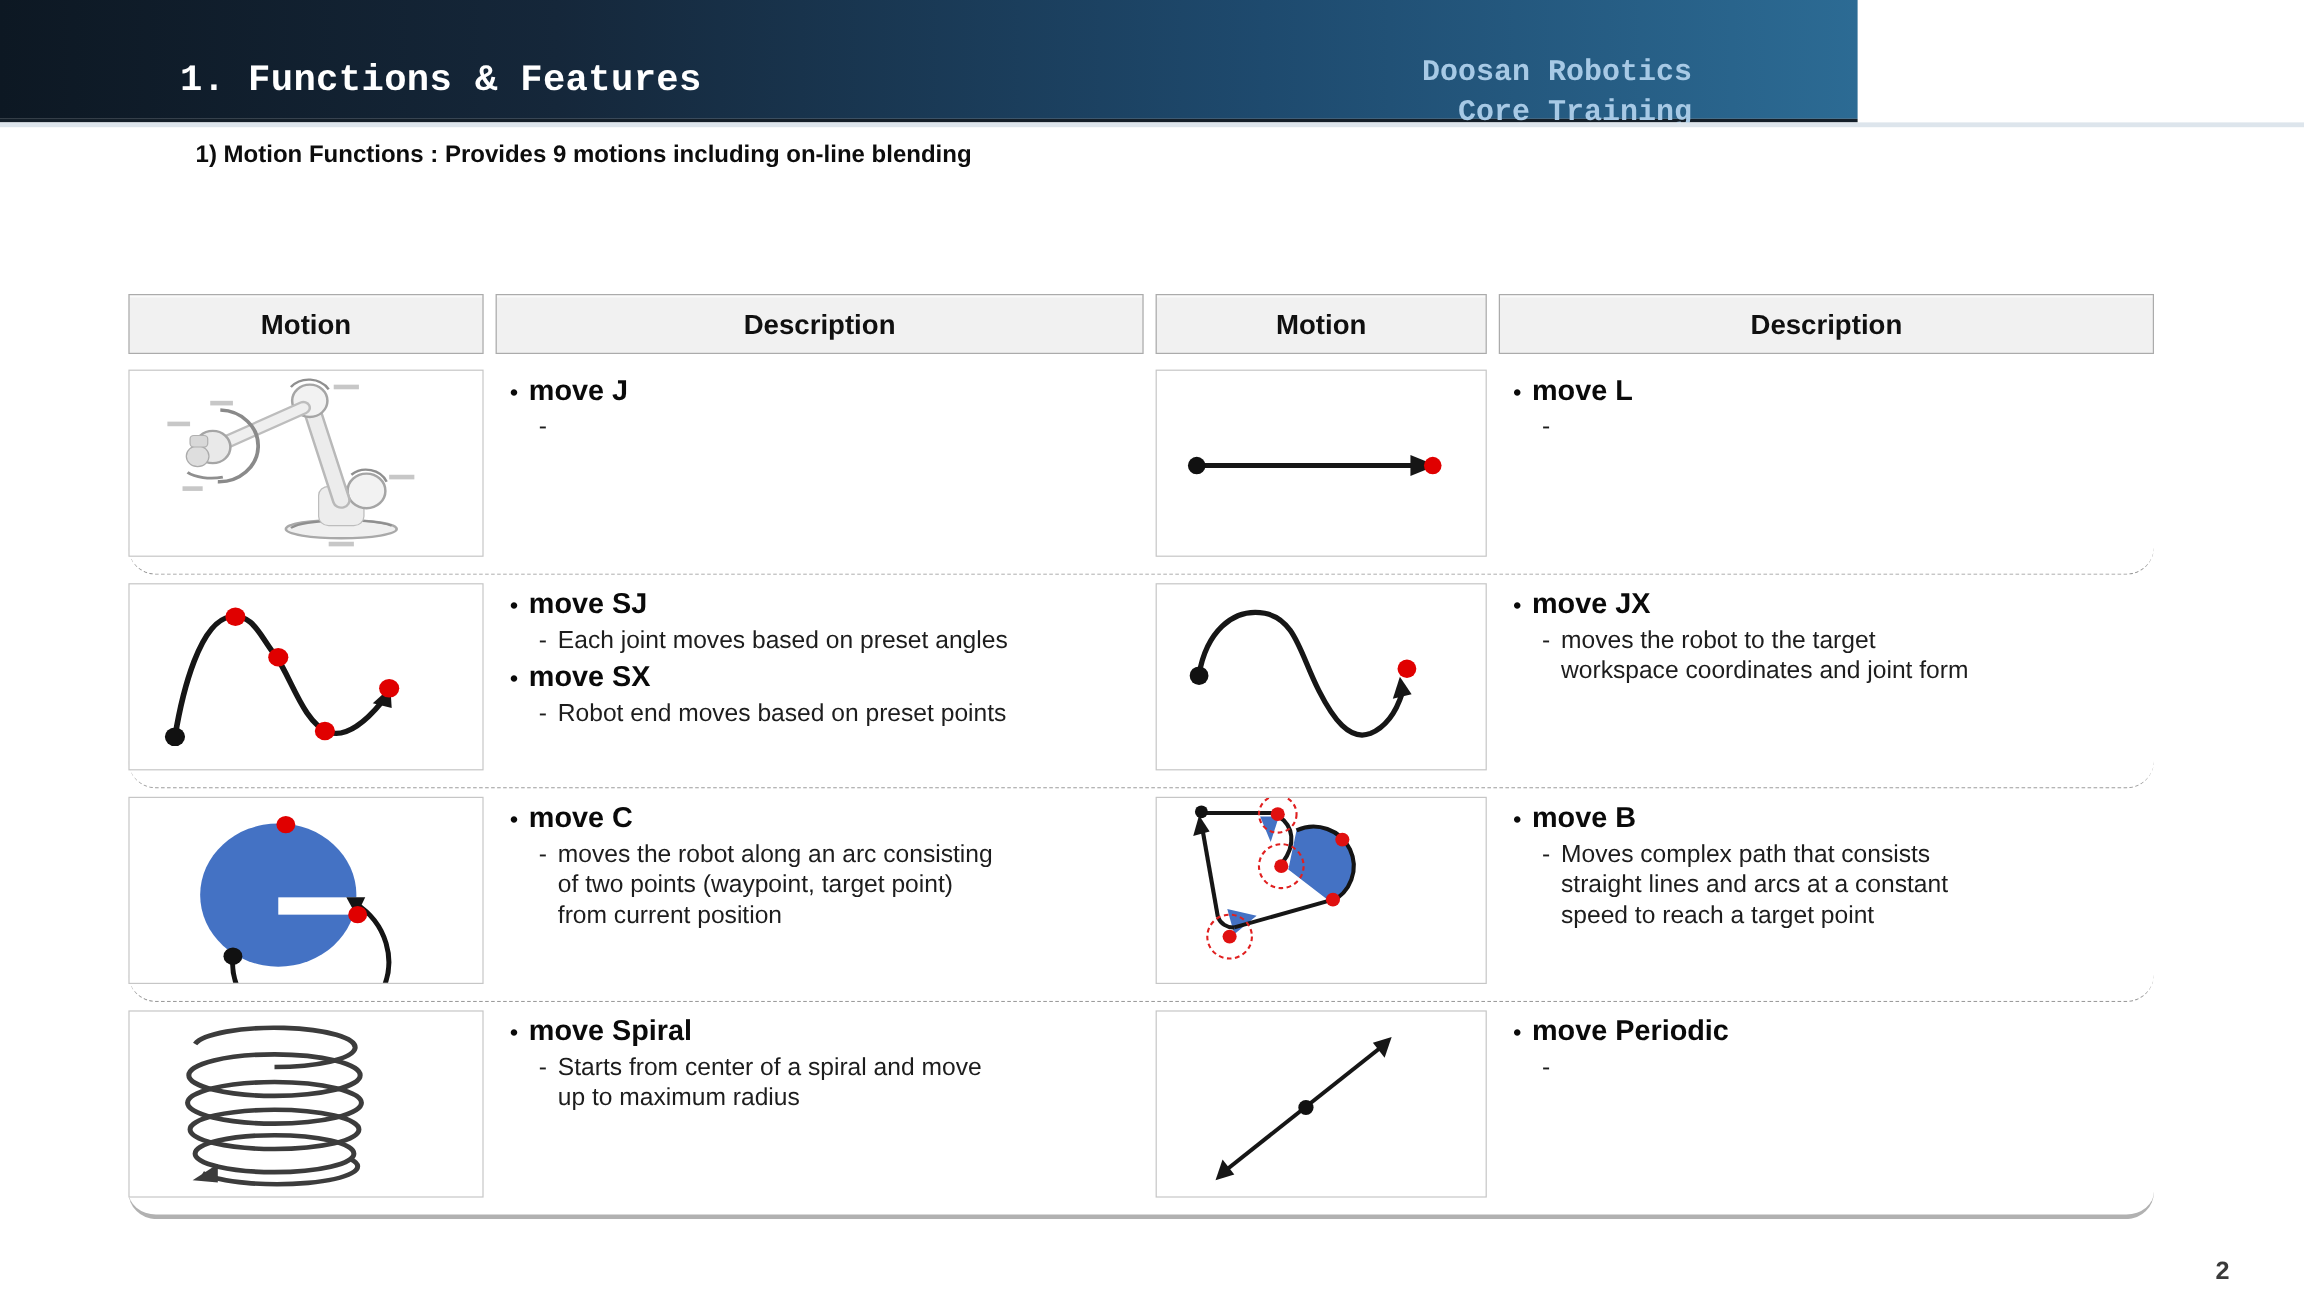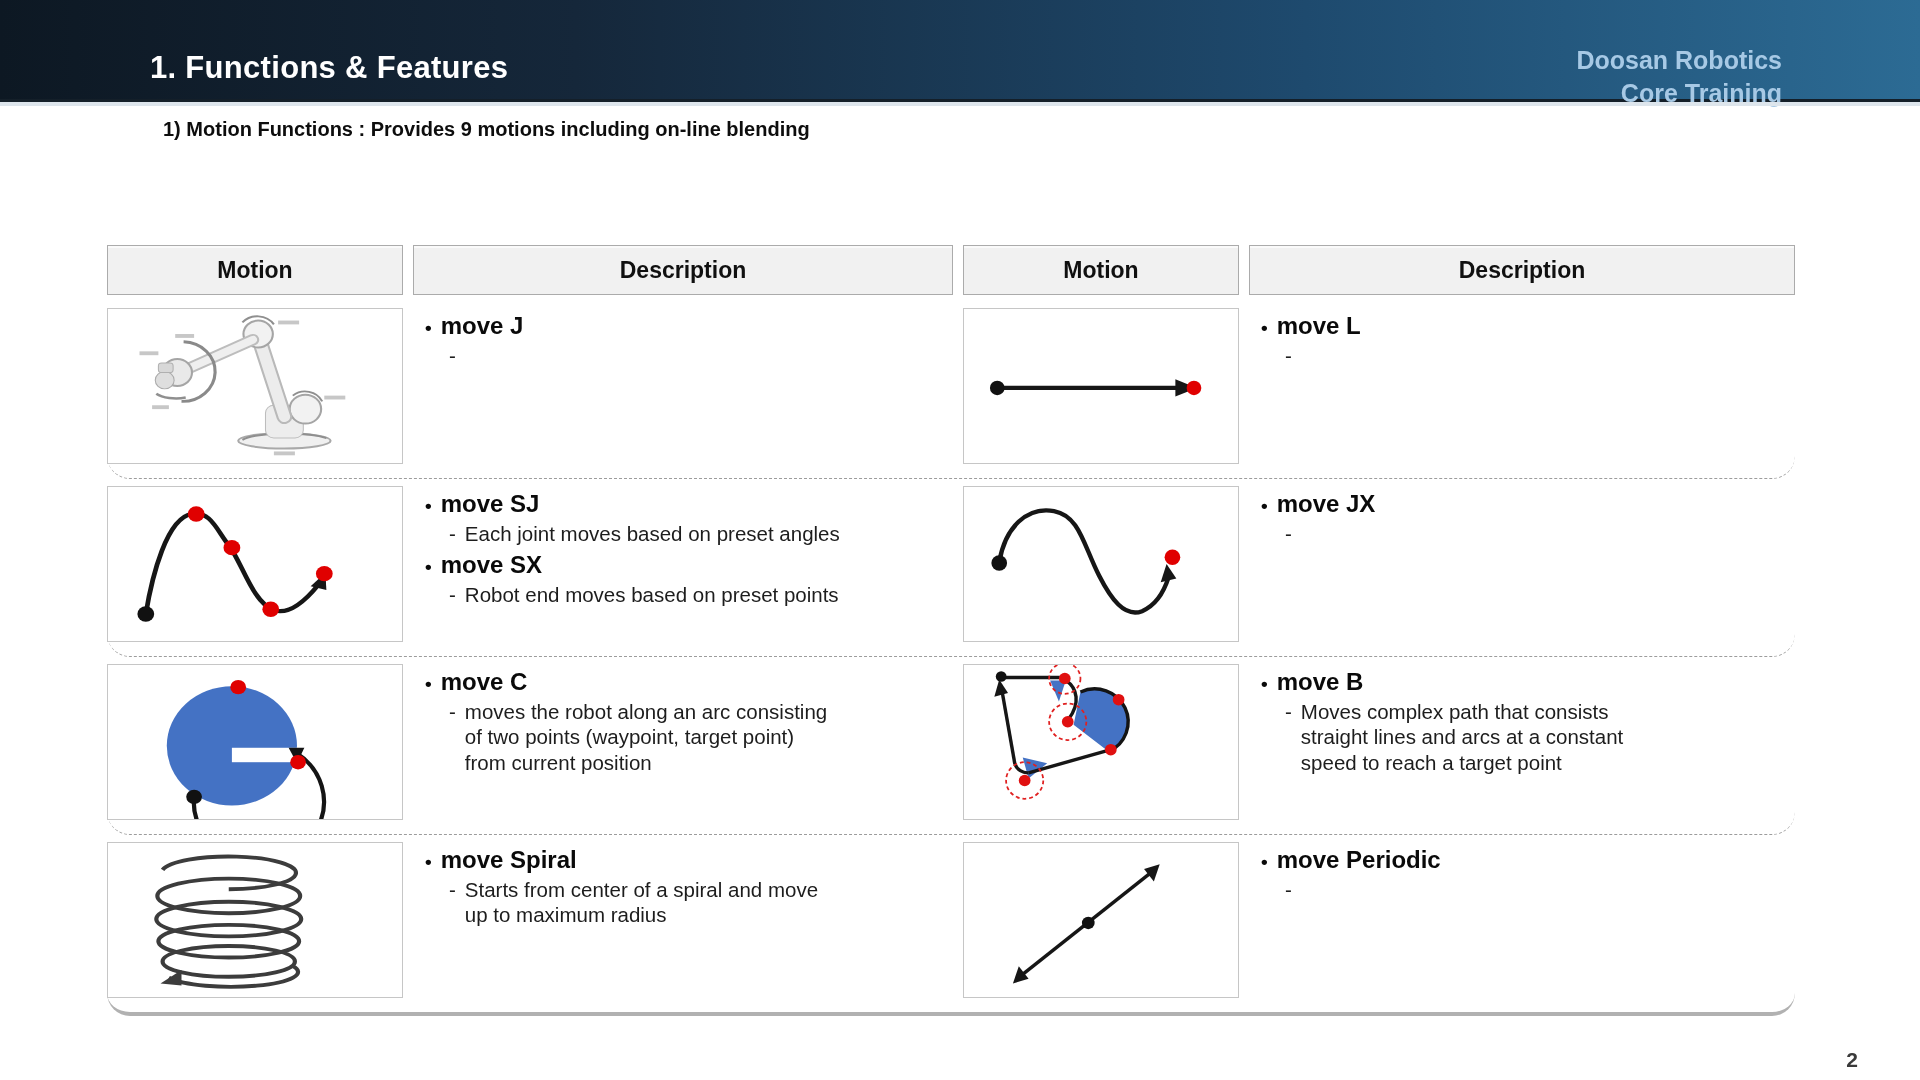--- a/index.html
+++ b/index.html
@@ -2,23 +2,24 @@
 <html><head>
 <meta charset="utf-8">
 <style>
   html,body{margin:0;padding:0;background:#ffffff;}
   .slide{
     position:relative;width:1920px;height:1080px;background:#ffffff;overflow:hidden;
     font-family:"Liberation Sans","DejaVu Sans",sans-serif;
   }
   
   .topbar{
-    position:absolute;top:0;left:0;width:1920px;height:99px;
+    position:absolute;top:0;left:0;width:1548px;height:99px;
     background:linear-gradient(90deg,#0d1823 0%,#15273a 30%,#1e4a6e 68%,#2c6b94 100%);
     border-bottom:3px solid #141f29;
+    font-family:Liberation Mono, monospace;
   }
   .topbar-underline{position:absolute;top:102px;left:0;width:1920px;height:4px;background:#dde5ec;}
   .page-title{
     position:absolute;left:150px;top:50px;color:#ffffff;
     font-size:31px;font-weight:bold;letter-spacing:.3px;
   }
   .brand{
     position:absolute;right:138px;top:44px;text-align:right;
     color:#a7c9e5;font-size:25px;font-weight:bold;line-height:1.32;
   }
@@ -193,20 +194,22 @@
         </svg>
       </div>
       <div class="dcell">
         <div class="entry">
           <div class="entry-title">
             <span class="bullet">•</span>
             <span>move JX</span>
           </div>
           <div class="entry-desc">
             <span class="dash">-</span>
+            <span class="desc-text">moves the robot to the target
+workspace coordinates and joint form</span>
           </div>
         </div>
       </div>
     </div>
 
     <div class="t-row">
       <div class="diagram-box">
         <svg viewBox="0 0 280 160" preserveAspectRatio="none">
           <circle cx="118" cy="84" r="62" fill="#4472c4"></circle>
           <rect x="118" y="86" width="76" height="15" fill="#ffffff"></rect>

